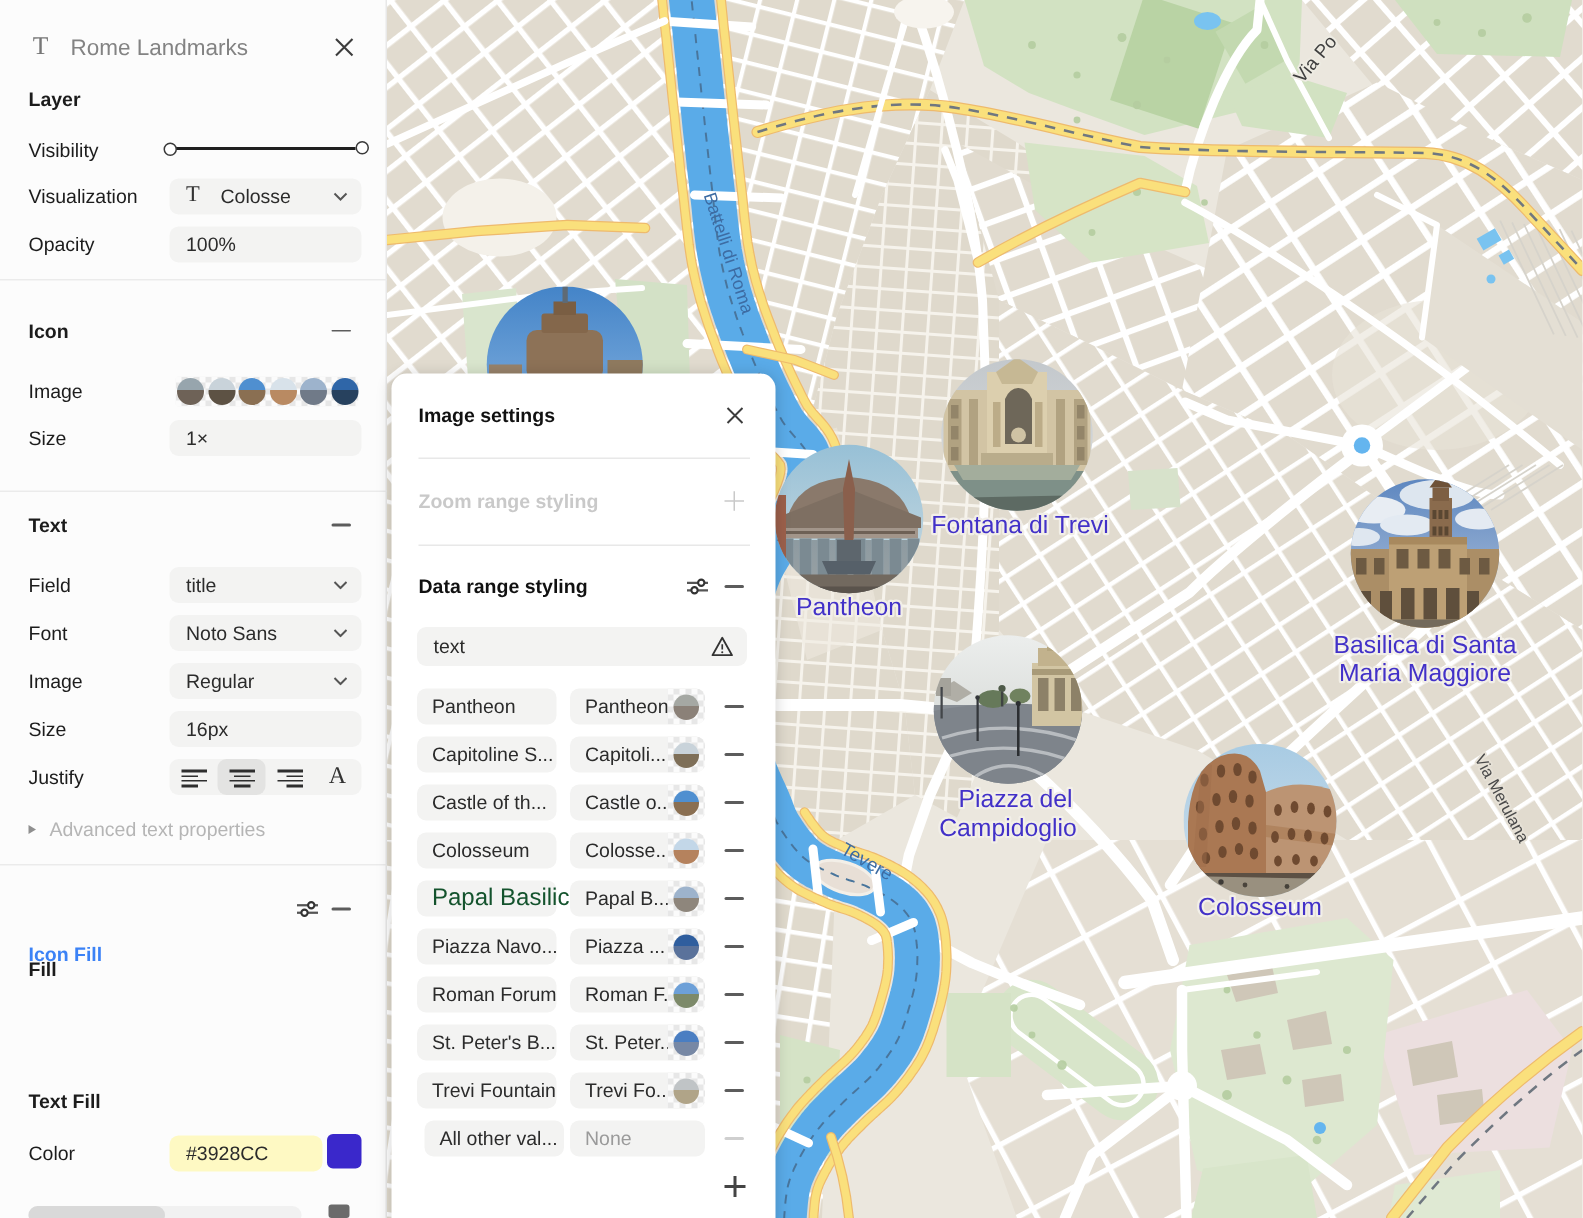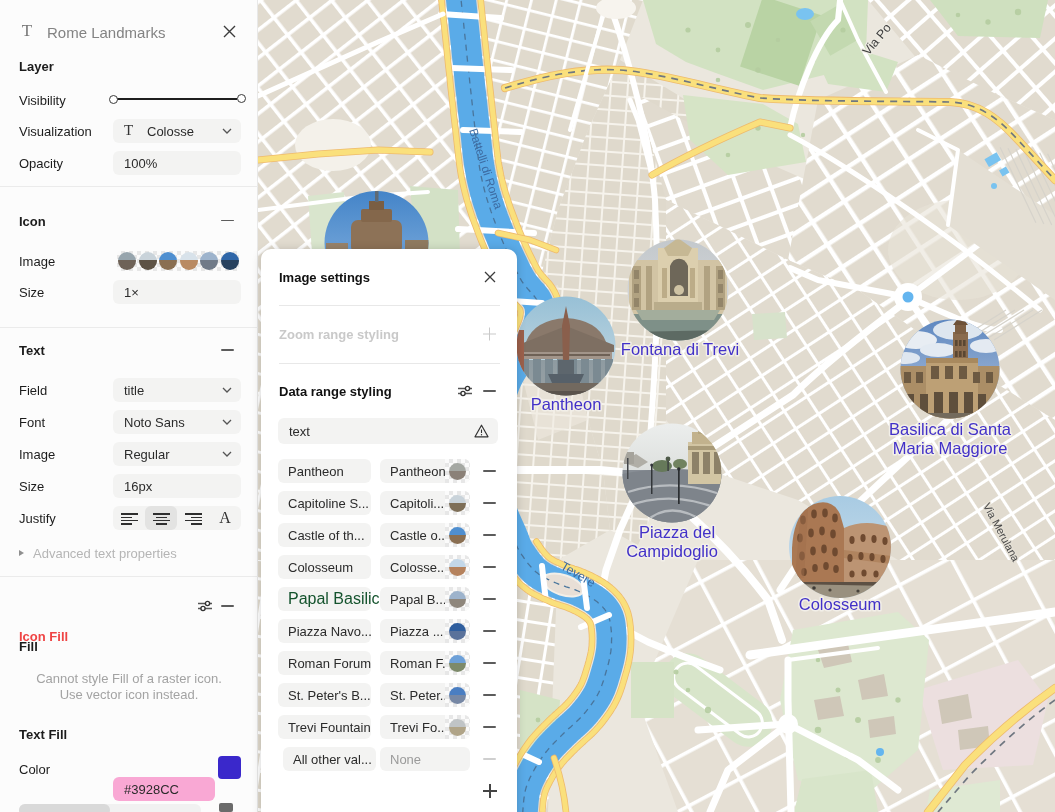--- a/index.html
+++ b/index.html
@@ -540,25 +540,24 @@
       <div style="position:absolute;left:33px;top:553px;transform:translateY(-50%);font-size:13px;color:#b5b5b5;font-weight:400;white-space:nowrap;">Advanced text properties</div>
       <div style="position:absolute;left:0;top:576px;width:258px;height:1px;background:#ebebeb"></div>
       <div style="position:absolute;left:19px;top:606px;transform:translateY(-50%);font-size:13px;color:#1c1c1c;font-weight:700;white-space:nowrap;margin-top:40px;">Fill</div>
       <svg width="14" height="12" viewBox="0 0 14 12" style="position:absolute;left:198px;top:600px">
 <line x1="0" y1="3.5" x2="14" y2="3.5" stroke="#555" stroke-width="1.5"></line>
 <line x1="0" y1="8.5" x2="14" y2="8.5" stroke="#555" stroke-width="1.5"></line>
 <circle cx="9.5" cy="3.5" r="2.1" fill="#fff" stroke="#333" stroke-width="1.4"></circle>
 <circle cx="5" cy="8.5" r="2.1" fill="#fff" stroke="#333" stroke-width="1.4"></circle>
       </svg>
       <div style="position:absolute;left:221px;top:605.1px;width:13px;height:1.8px;background:#5c5c5c;border-radius:1px"></div>
-      <div style="position:absolute;left:19px;top:636px;transform:translateY(-50%);font-size:13px;color:#ef4444;font-weight:700;white-space:nowrap;">Icon Fill</div>
-      <div style="position:absolute;left:0px;top:671px;width:258px;text-align:center;font-size:13px;color:#a3a3a3;line-height:16px">Cannot style Fill of a raster icon.<br>Use vector icon instead.</div>
+      <div style="position:absolute;left:19px;top:636px;transform:translateY(-50%);font-size:13px;color:#3b82f6;font-weight:700;white-space:nowrap;">Icon Fill</div>
       <div style="position:absolute;left:19px;top:734px;transform:translateY(-50%);font-size:13px;color:#1c1c1c;font-weight:700;white-space:nowrap;">Text Fill</div>
       <div style="position:absolute;left:19px;top:769px;transform:translateY(-50%);font-size:13px;color:#1c1c1c;font-weight:400;white-space:nowrap;">Color</div>
-      <div style="position:absolute;left:113px;top:777px;width:102px;height:24px;background:#f9a8d4;border-radius:6px;">
+      <div style="position:absolute;left:113px;top:757px;width:102px;height:24px;background:#fef9c3;border-radius:6px;">
         <div style="position:absolute;left:11px;top:50%;transform:translateY(-50%);font-size:13px;color:#2b2b2b">#3928CC</div>
       </div>
       <div style="position:absolute;left:218px;top:756px;width:23px;height:23px;background:#3a28cb;border-radius:4px"></div>
       <div style="position:absolute;left:19px;top:804px;width:182px;height:12px;border-radius:6px;background:#f1f1f1"></div>
       <div style="position:absolute;left:19px;top:804px;width:91px;height:12px;border-radius:6px;background:#d9d9d9"></div>
       <div style="position:absolute;left:219px;top:803px;width:14px;height:9px;background:#6b6b6b;border-radius:2px"></div>
     </div>
 <div id="ipanel">
       <div style="position:absolute;left:18px;top:28px;transform:translateY(-50%);font-size:13px;font-weight:700;color:#111">Image settings</div>
       <svg width="12" height="12" viewBox="0 0 12 12" style="position:absolute;left:223px;top:22px">

